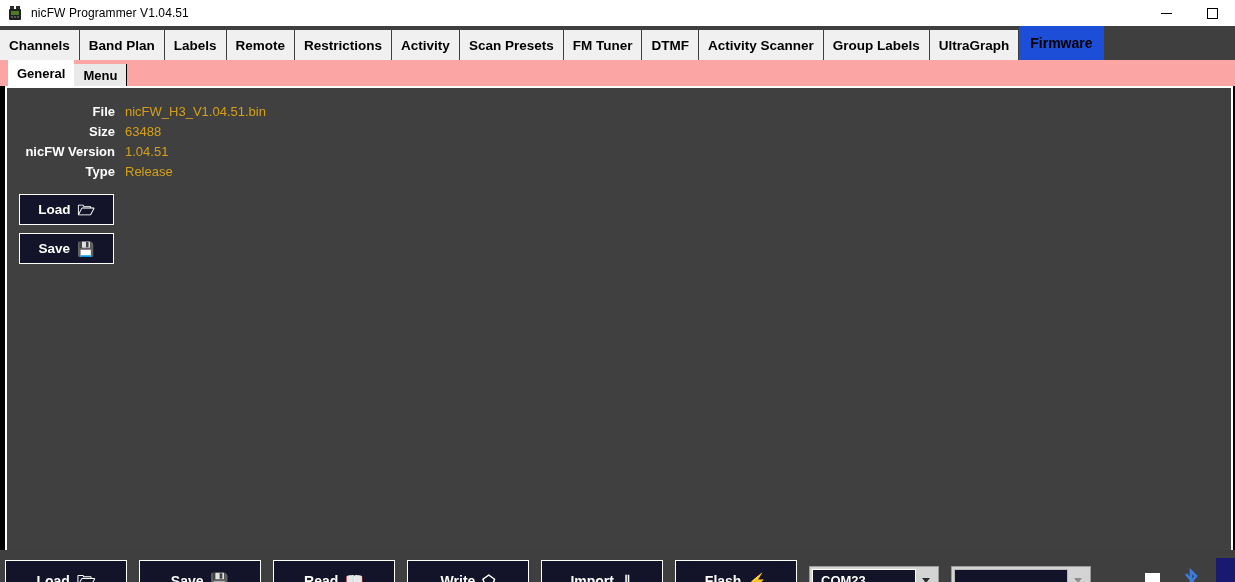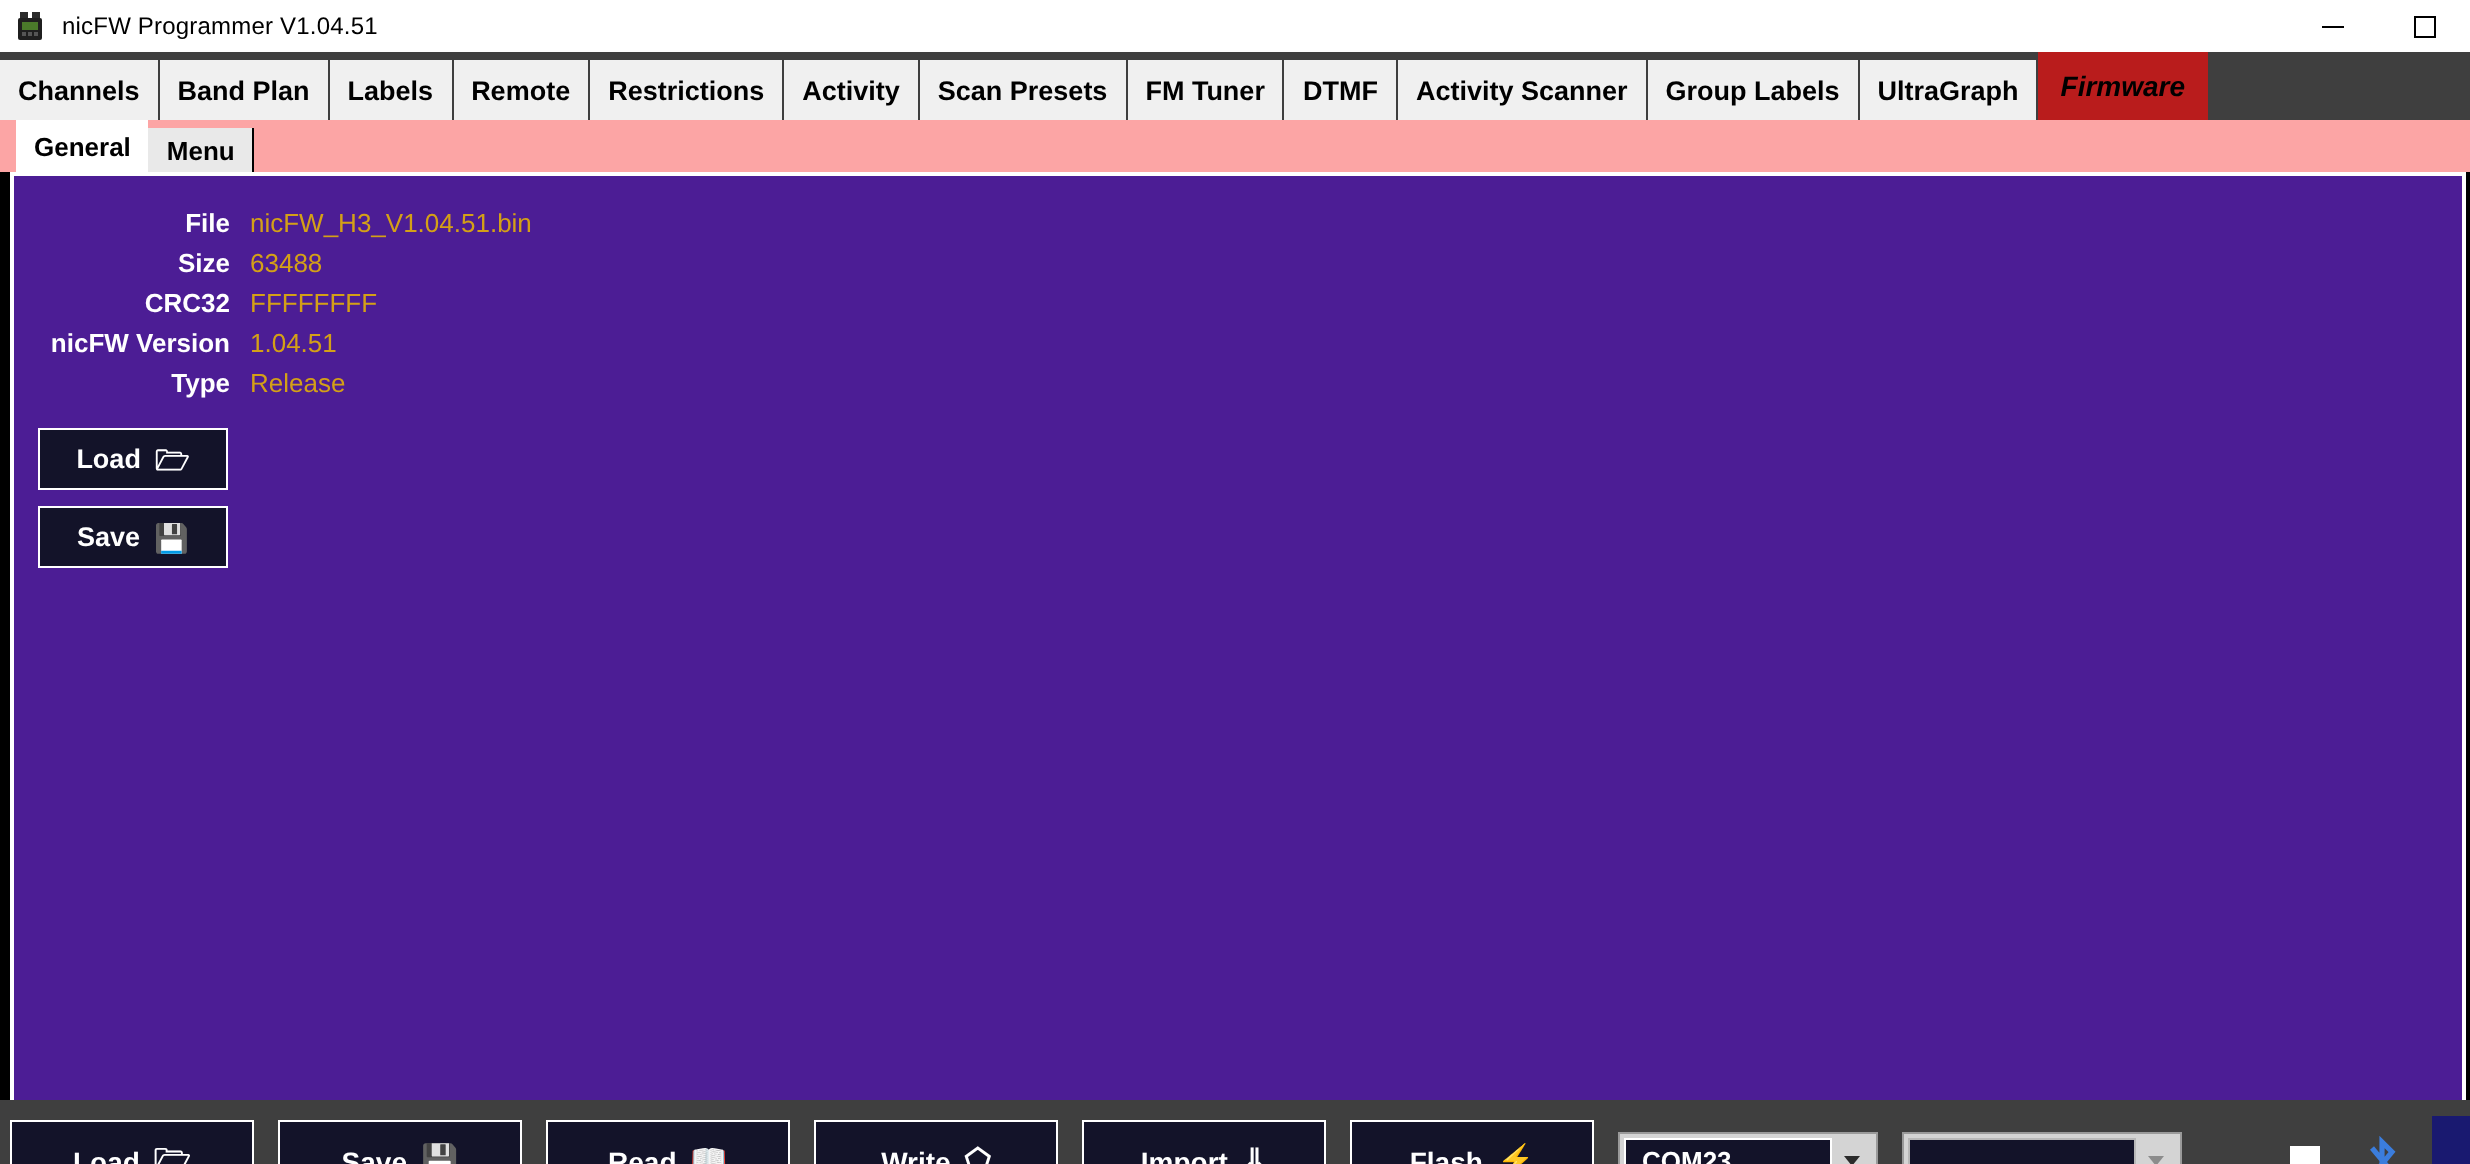--- a/index.html
+++ b/index.html
@@ -81,26 +81,25 @@
     font-weight: bold;
     display: flex;
     align-items: center;
     padding: 0 9px;
     box-sizing: border-box;
     border-right: 1px solid #3f3f3f;
     white-space: nowrap;
     cursor: default;
   }
   .tab.active {
-    background: #b91c1c;
+    background: #1d4ed8;
     height: 34px;
     font-size: 14px;
     padding: 0 11px;
     border-right: none;
-    font-style: italic;
   }
 
   
   .page {
     background: #000000;
     height: 522px;
     position: relative;
   }
 
   
@@ -139,21 +138,21 @@
     top: 26px;
     right: 2px;
     bottom: 11px;
     background: #000000;
     border: 2px solid #ffffff;
     box-sizing: border-box;
   }
   .content-inner {
     position: absolute;
     inset: 0;
-    background: #4c1d95;
+    background: #404040;
     overflow: hidden;
   }
 
   
   .fields {
     margin-top: 13px;
   }
   .field-row {
     display: flex;
     height: 20px;
@@ -394,24 +393,20 @@
       <div class="fields" id="fields">
           <div class="field-row">
             <div class="field-label">File</div>
             <div class="field-value">nicFW_H3_V1.04.51.bin</div>
           </div>
           <div class="field-row">
             <div class="field-label">Size</div>
             <div class="field-value">63488</div>
           </div>
           <div class="field-row">
-            <div class="field-label">CRC32</div>
-            <div class="field-value">FFFFFFFF</div>
-          </div>
-          <div class="field-row">
             <div class="field-label">nicFW Version</div>
             <div class="field-value">1.04.51</div>
           </div>
           <div class="field-row">
             <div class="field-label">Type</div>
             <div class="field-value">Release</div>
           </div>
         </div>
 
       <div class="panel-buttons" id="panel-buttons"><button class="dk-button">

